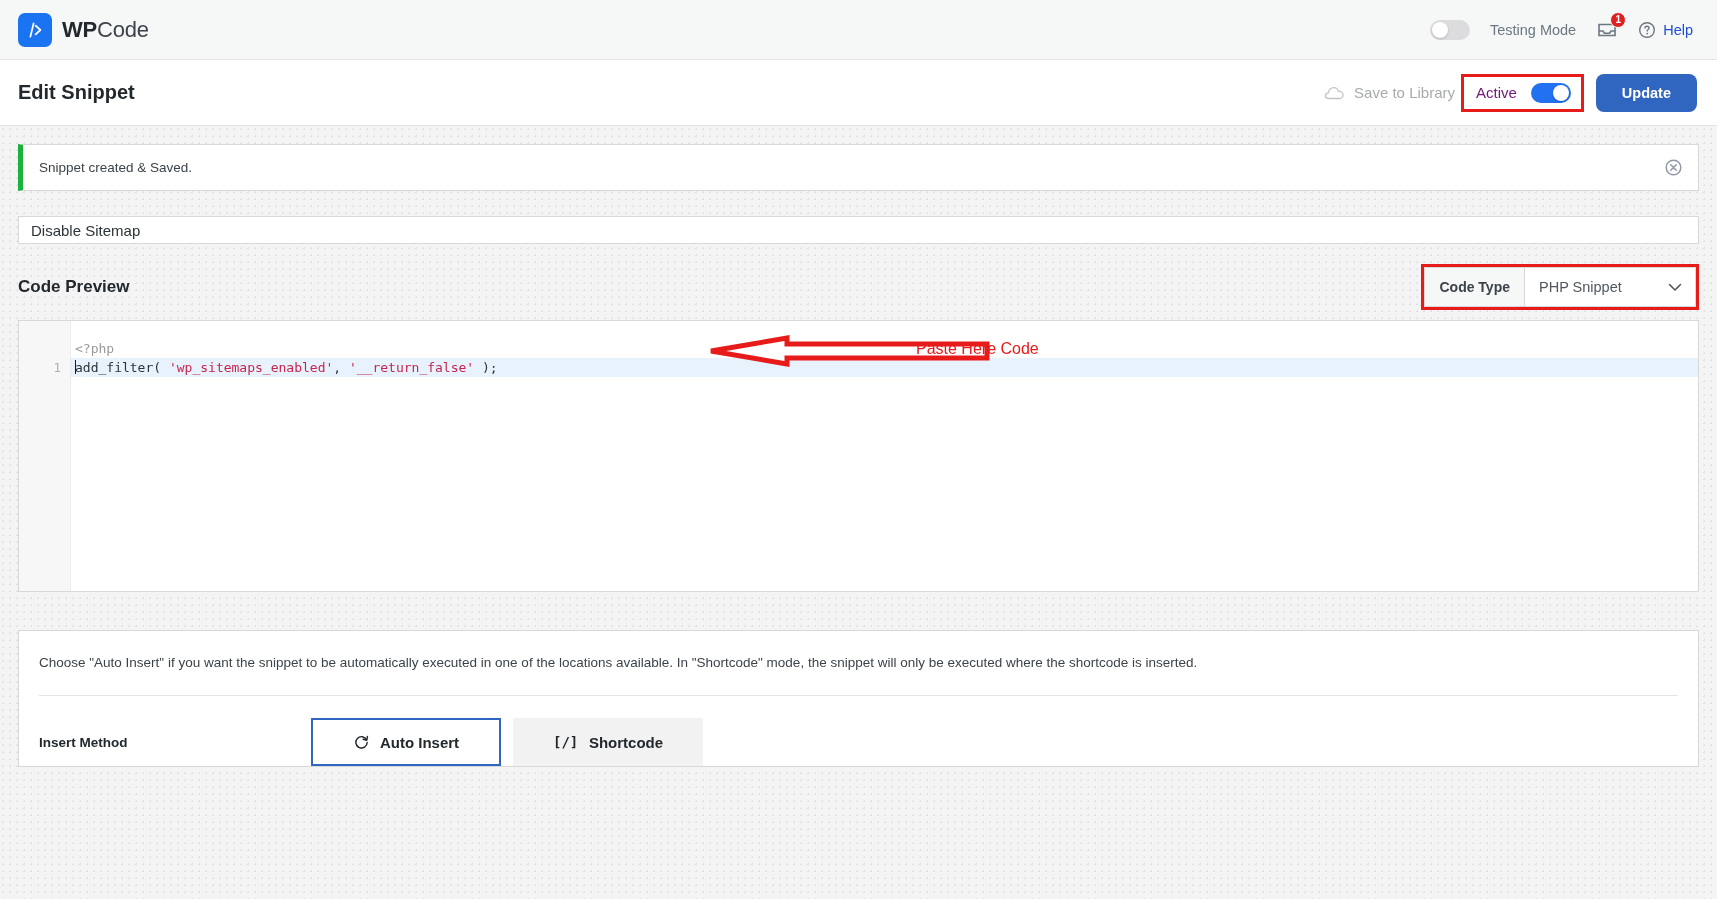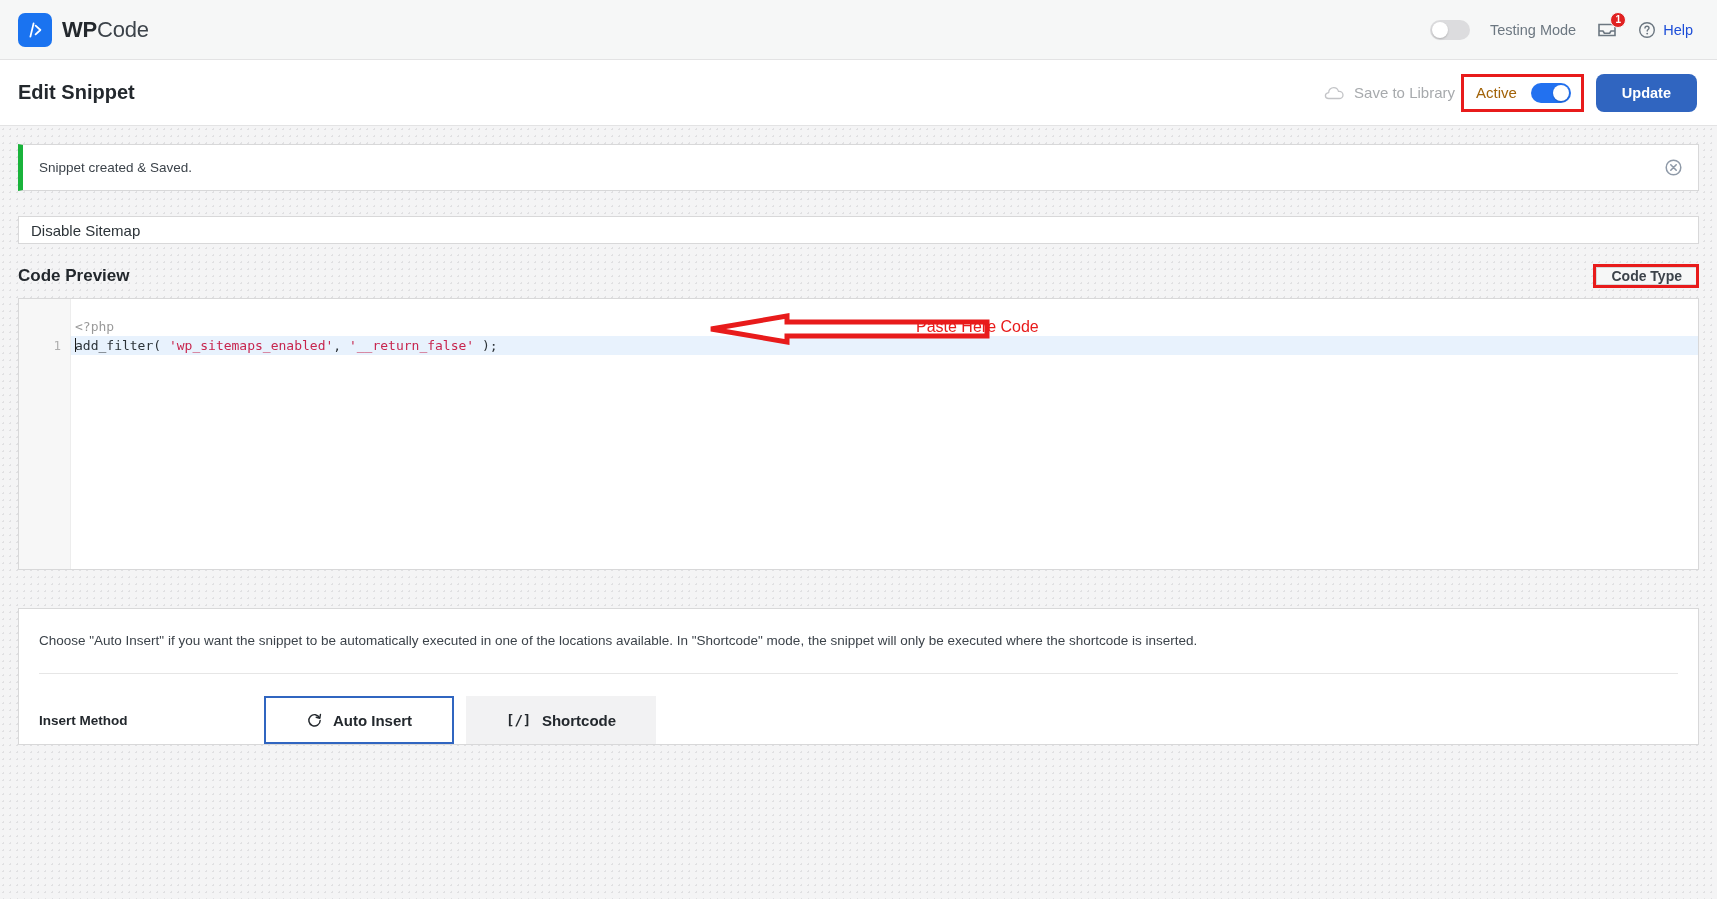--- a/index.html
+++ b/index.html
@@ -80,21 +80,21 @@
   .save-library {
     display: flex; align-items: center; gap: 9px;
     color: #a7aaad; font-size: 15px; margin-right: 6px; cursor: pointer;
   }
   .active-box {
     border: 3px solid #e81b1b;
     padding: 6px 10px 6px 12px;
     display: flex; align-items: center; gap: 14px;
     margin-right: 12px;
   }
-  .active-label { font-size: 15px; color: #a16207; }
+  .active-label { font-size: 15px; color: #701a75; }
   .btn-update {
     background: #3065c0; color: #fff; border: none;
     font-size: 14.5px; font-weight: 700;
     padding: 11px 26px; border-radius: 8px; cursor: pointer;
     font-family: inherit;
   }
 
   
   .content { padding: 18px 18px 0 18px; }
 
@@ -200,21 +200,21 @@
   .panel-desc { font-size: 13.5px; color: #3c434a; line-height: 1.5; }
   .panel-sep { border-top: 1px solid #e6e6e6; margin: 22px 0 0 0; }
   .method-row { display: flex; align-items: center; padding: 22px 0 0 0; }
   .method-label {
     font-size: 13.5px; font-weight: 700; color: #23282d;
     width: 225px; flex: none;
   }
   .method-btn {
     height: 48px; min-width: 190px;
     display: flex; align-items: center; justify-content: center; gap: 10px;
-    font-size: 15px; font-weight: 700; cursor: pointer;
+    font-size: 15px; font-weight: 700; cursor: pointer; margin-left: 47px;
   }
   .method-btn.selected {
     background: #fff; border: 2px solid #3065c0; color: #23282d;
   }
   .method-btn.plain {
     background: #f2f2f3; border: 1px solid #f2f2f3; color: #23282d;
     margin-left: 12px;
   }
   .icon { display: inline-flex; align-items: center; justify-content: center; }
 </style>
@@ -297,20 +297,28 @@
       </svg>
     </span>
   </div>
 
   <input class="title-input" type="text" value="Disable Sitemap" style="">
 
   <div class="preview-row">
     <div class="preview-title">Code Preview</div>
     <div class="codetype-box">
       <div class="codetype-label">Code Type</div>
+      <div class="codetype-select">
+        <span>PHP Snippet</span>
+        <span class="icon">
+          <svg width="14" height="10" viewBox="0 0 14 10" aria-hidden="true">
+            <path d="M1.5 2.5 L7 8 L12.5 2.5" fill="none" stroke="#50575e" stroke-width="1.6" stroke-linecap="round" stroke-linejoin="round"></path>
+          </svg>
+        </span>
+      </div>
     </div>
   </div>
 
   <div class="editor">
     <div class="gutter">
       <div class="ln-blank">0</div>
       <div>1</div>
     </div>
     <div class="code-area">
       <div class="code-line code-hint">&lt;?php</div>

